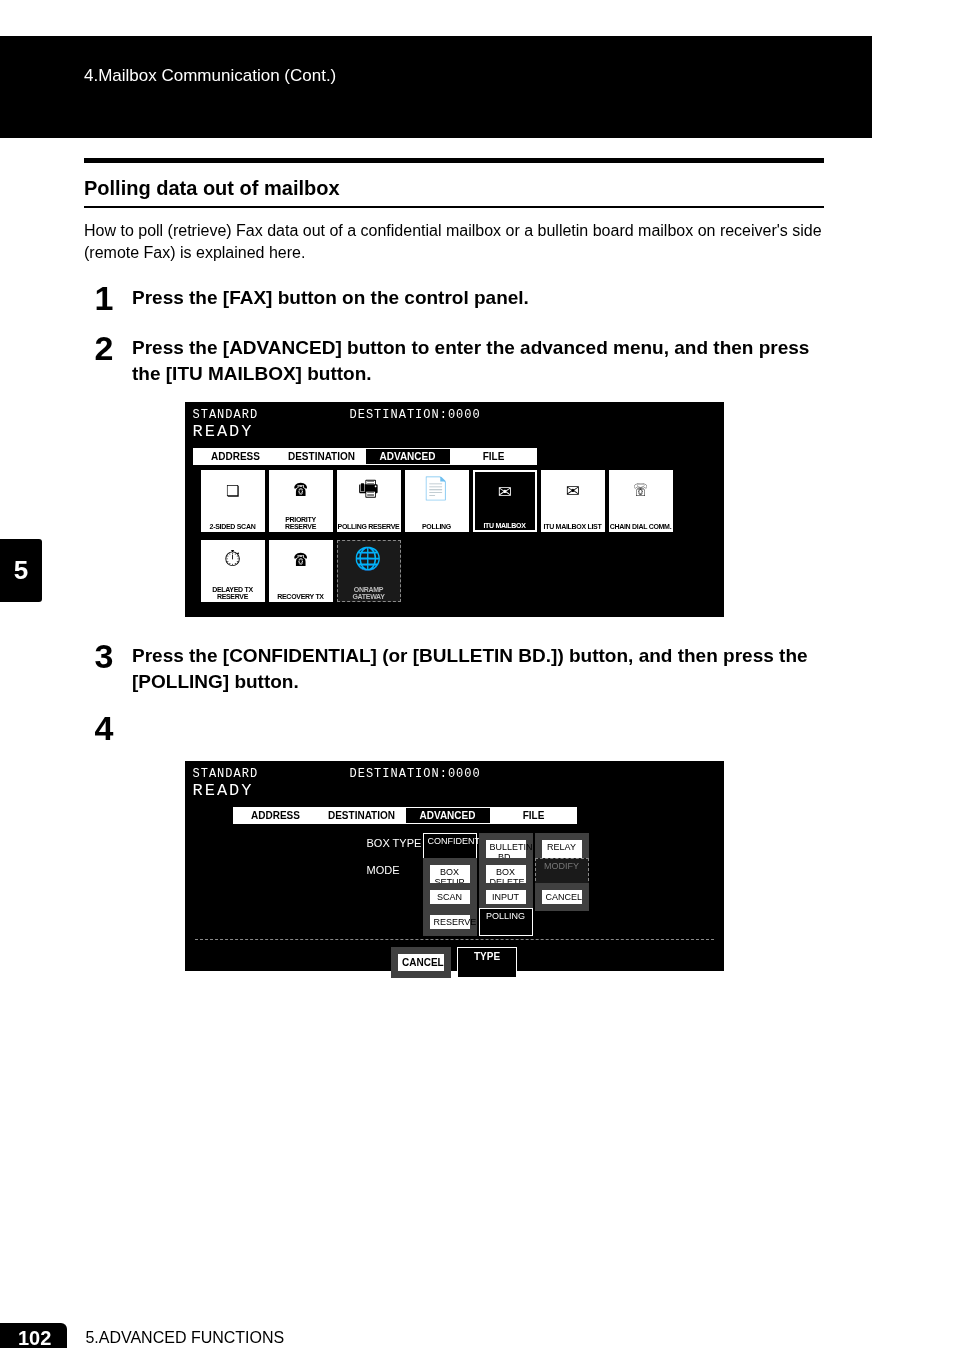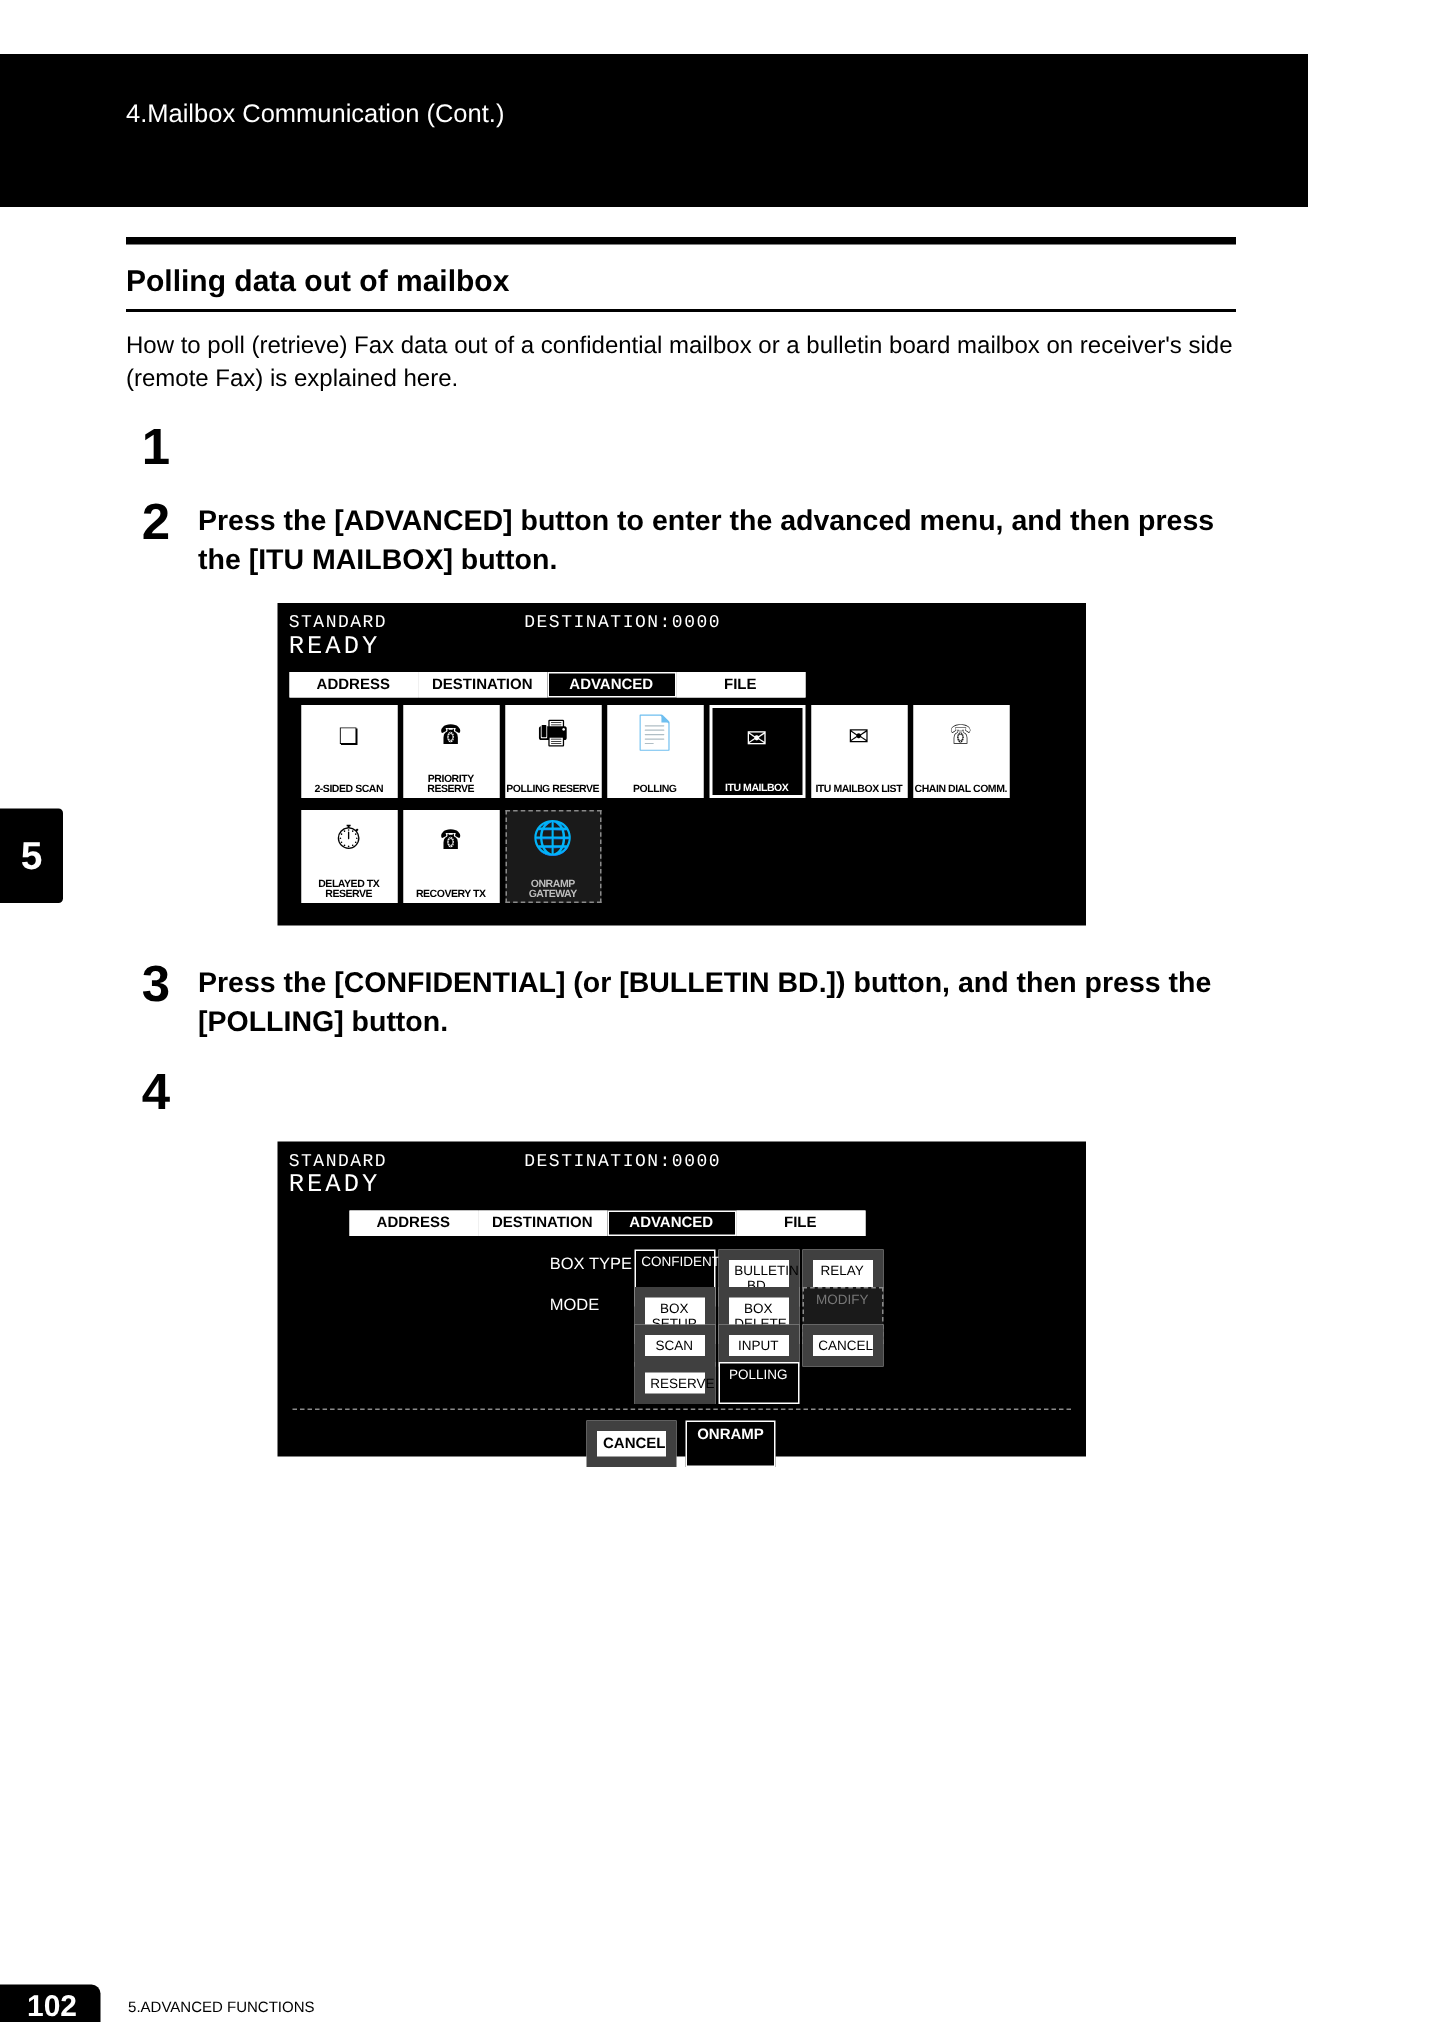--- a/index.html
+++ b/index.html
@@ -65,21 +65,21 @@
 
   .bottom-row { position: absolute; left: 0; right: 0; top: 186px; display: flex; justify-content: center; gap: 6px; }
   .bottom-row .mini-btn { width: 60px; padding: 3px 4px; font-size: 10px; font-weight: bold; }
 
   
   .side-tab { position: absolute; left: 0; top: 503px; width: 42px; height: 63px; background: #000; color: #fff; display: flex; align-items: center; justify-content: center; font-size: 26px; font-weight: bold; border-radius: 0 3px 3px 0; }
 
   
   .footer { position: absolute; left: 0; right: 0; bottom: 28px; height: 36px; display: flex; align-items: center; }
   .page-badge { background: #000; color: #fff; font-weight: bold; font-size: 20px; padding: 4px 16px 4px 18px; border-radius: 0 6px 6px 0; }
-  .footer-text { font-size: 10px; margin-left: 18px; }
+  .footer-text { font-size: 16px; margin-left: 18px; }
 </style>
 </head>
 <body>
 
 <div class="page">
   <div class="top-band">
     <span>4.Mailbox Communication (Cont.)</span>
   </div>
 
   <div class="side-tab">
@@ -87,20 +87,21 @@
   </div>
 
   <div class="content-area">
     <hr class="thick-rule">
 
     <div class="section-title">Polling data out of mailbox</div>
     <p class="intro">How to poll (retrieve) Fax data out of a confidential mailbox or a bulletin board mailbox on receiver's side (remote Fax) is explained here.</p>
 
     <div class="step">
       <div class="step-num">1</div>
+      <div class="step-text">Press the [FAX] button on the control panel.</div>
     </div>
 
     <div class="step">
       <div class="step-num">2</div>
       <div class="step-text">Press the [ADVANCED] button to enter the advanced menu, and then press the [ITU MAILBOX] button.</div>
     </div>
 
     <div class="screenshot-wrap">
       <div class="screenshot ss1">
         <div class="ss-header-left">STANDARD</div>
@@ -202,21 +203,21 @@
             <div class="mini-btn light">CANCEL</div>
           </div>
         <div class="btn-row br4" id="ss2-r4">
             <div class="mini-btn light">RESERVE</div>
             <div class="mini-btn dark">POLLING</div>
           </div>
 
         <div class="ss2-divider"></div>
         <div class="bottom-row" id="ss2-bottom">
             <div class="mini-btn light">CANCEL</div>
-            <div class="mini-btn dark">ONRAMP</div>
+            <div class="mini-btn dark">TYPE</div>
           </div>
       </div>
     </div>
   </div>
 
   <div class="footer">
     <div class="page-badge">102</div>
     <div class="footer-text">5.ADVANCED FUNCTIONS</div>
   </div>
 </div>

